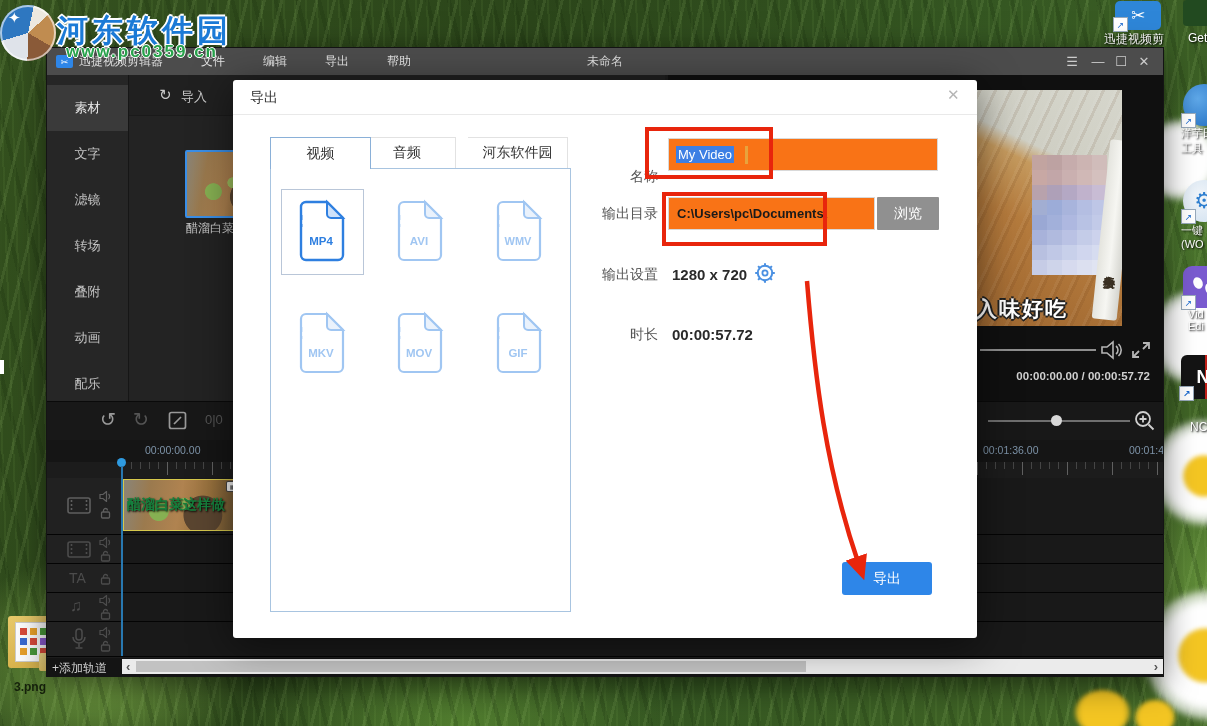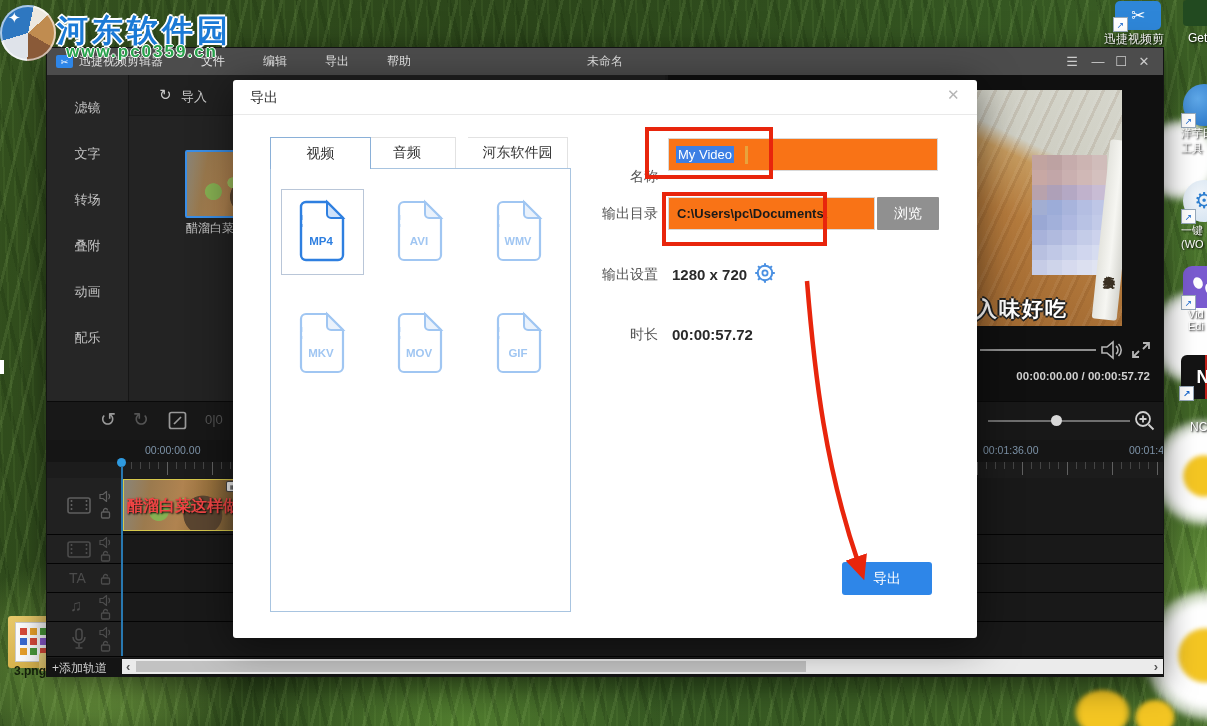--- a/index.html
+++ b/index.html
@@ -105,21 +105,21 @@
     repeating-linear-gradient(90deg,#454545 0 1px,transparent 1px 9px);
     background-size:100% 13px,100% 7px;background-repeat:no-repeat;background-position:0 0,0 0;}
   #playhead-dot{left:70px;top:410px;width:9px;height:9px;border-radius:50%;background:#2e9ae0;}
   #playhead-line{left:74px;top:418px;width:2px;height:190px;background:#2878b0;z-index:3;}
 
   
   .track{position:absolute;left:0;width:1116px;background:#191919;border-bottom:1px solid #040404;}
   .track-head{position:absolute;left:0;top:0;width:75px;height:100%;background:#212121;border-right:1px solid #b91c1c;}
   .th-icon{position:absolute;color:#5f5f5f;}
   #clip1{position:absolute;left:76px;top:1px;width:116px;height:50px;border:1px solid #d6c84c;overflow:hidden;}
-  #clip1 .txt{position:absolute;left:3px;top:16px;color:#ef4444;font-size:16px;font-weight:bold;white-space:nowrap;text-shadow:1px 1px 2px #000;}
+  #clip1 .txt{position:absolute;left:3px;top:16px;color:#15803d;font-size:14px;font-weight:bold;white-space:nowrap;text-shadow:1px 1px 2px #000;}
   #bottom-band{left:0;top:610px;width:1116px;height:18px;background:#141414;}
   #addtrack{position:absolute;left:5px;top:2px;color:#d0d0d0;font-size:12px;}
   #scrollbar{position:absolute;left:75px;top:1px;width:1041px;height:15px;background:#ebebeb;}
   #sb-thumb{position:absolute;left:14px;top:2px;width:670px;height:11px;background:#c2c2c2;}
   .sb-arrow{position:absolute;top:0;color:#555;font-size:13px;font-weight:bold;line-height:15px;}
 
   
   #zoomline{position:absolute;left:941px;top:18px;width:142px;height:2px;background:#6f6f6f;}
   #zoomhandle{position:absolute;left:1004px;top:13px;width:11px;height:11px;border-radius:50%;background:#d8d8d8;}
 
@@ -204,42 +204,43 @@
   </div>
   <div class="abs dicon-label" style="left:1190px;top:420px;font-size:12px;">NCH</div>
 
   <div class="abs" style="left:8px;top:616px;width:50px;height:52px;">
     <div style="position:absolute;inset:0;background:linear-gradient(180deg,#e8c96a,#d9b44e);border-radius:3px;"></div>
     <div style="position:absolute;left:7px;top:6px;width:30px;height:38px;background:#fdfdfd;border:1px solid #ccc;">
       <div style="position:absolute;left:4px;top:5px;width:7px;height:7px;background:#d84a3a;box-shadow:10px 0 #e8a02a,20px 0 #4a9a3a,0 10px #3a6ad0,10px 10px #d84a3a,20px 10px #8a5ad0,0 20px #e8a02a,10px 20px #4a9a3a,20px 20px #d84a3a;"></div>
     </div>
     <div style="position:absolute;right:-3px;bottom:-3px;width:22px;height:18px;background:linear-gradient(180deg,#f2da8a,#e3c465);border-radius:2px;"></div>
   </div>
-  <div class="abs" style="left:14px;top:664px;font-size:12px;color:#16220c;font-weight:bold;">3.png</div>
+  <div class="abs" style="left:14px;top:680px;font-size:12px;color:#16220c;font-weight:bold;">3.png</div>
 
   <div id="appwin" class="abs">
 
     <div id="titlebar" class="abs">
       <div id="applogo">✂</div>
       <div id="appname">迅捷视频剪辑器</div>
       <div class="menu-item">文件</div>
       <div class="menu-item">编辑</div>
       <div class="menu-item">导出</div>
       <div class="menu-item">帮助</div>
       <div id="wtitle">未命名</div>
       <div class="winctl" style="left:1014px;">☰</div>
       <div class="winctl" style="left:1040px;">—</div>
       <div class="winctl" style="left:1063px;">☐</div>
       <div class="winctl" style="left:1086px;">✕</div>
     </div>
 
     <div id="sidebar" class="abs">
       <div style="height:10px"></div>
+      <div class="side-item active">素材</div>
+      <div class="side-item">文字</div>
       <div class="side-item">滤镜</div>
-      <div class="side-item">文字</div>
       <div class="side-item">转场</div>
       <div class="side-item">叠附</div>
       <div class="side-item">动画</div>
       <div class="side-item">配乐</div>
     </div>
 
     <div id="mediapanel" class="abs">
       <div id="importrow">
         <div id="import-icon">↻</div>
         <div id="import-label">导入</div>

